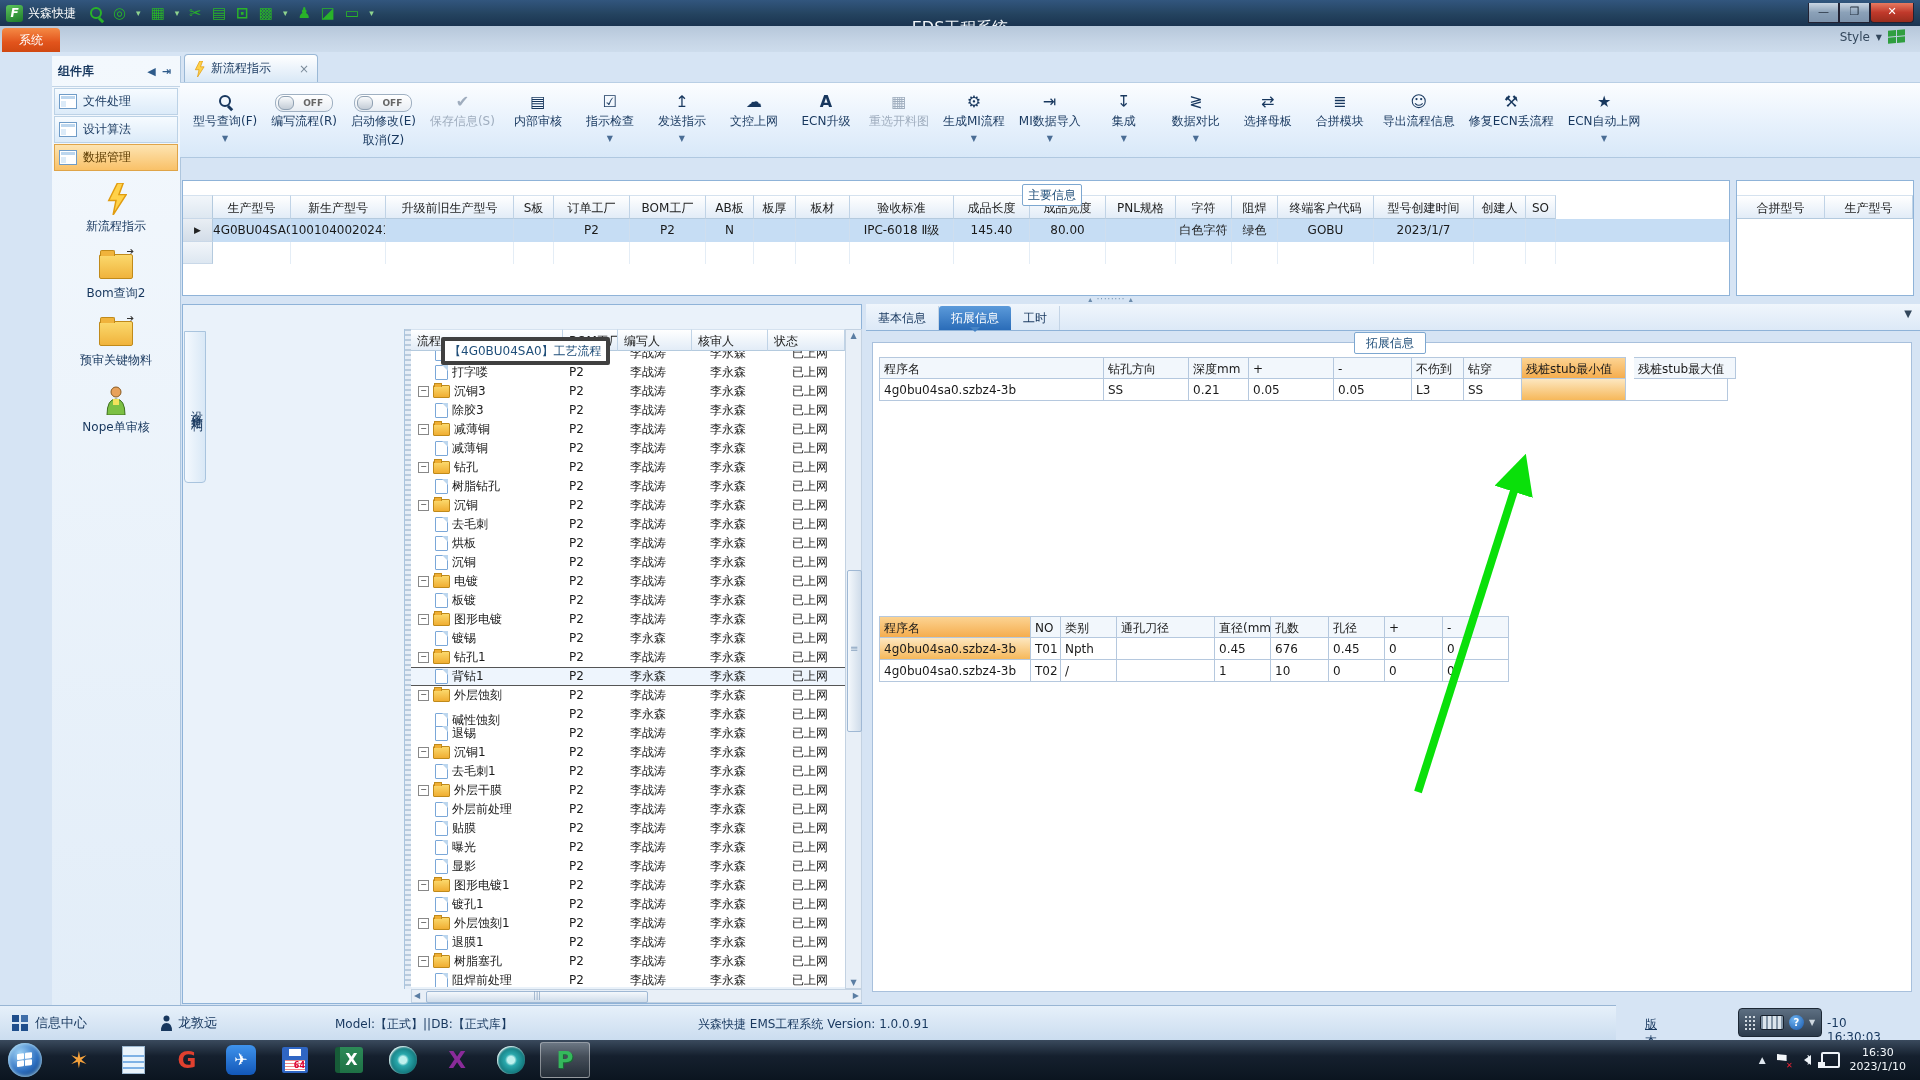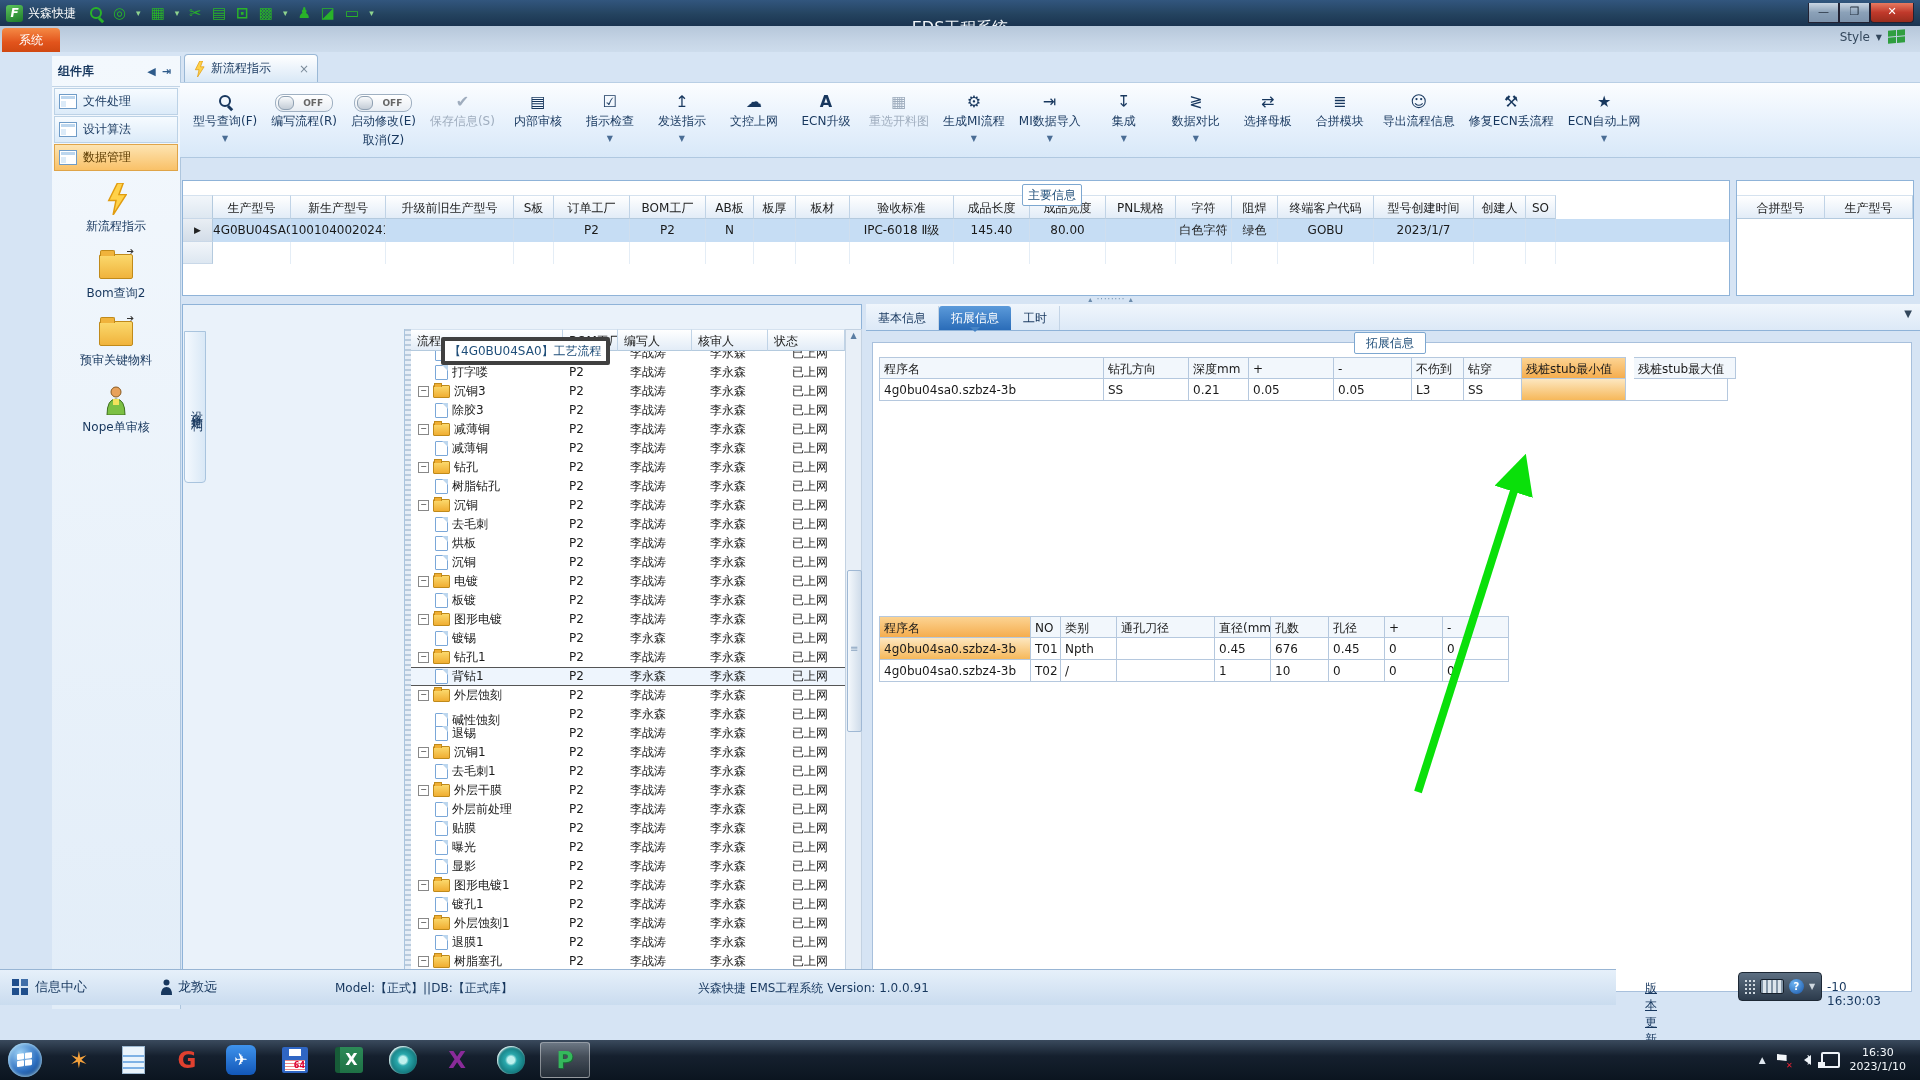--- a/index.html
+++ b/index.html
@@ -155,21 +155,21 @@
   .dt-title{height:22px;line-height:22px;text-align:center;background:#e0ebf8;border:1px solid #b5c8de;color:#333;box-sizing:border-box;}
   .dt-row{display:flex;}
   .dt-cell{height:22px;line-height:22px;padding:0 4px;border-right:1px solid #b5c8de;border-bottom:1px solid #b5c8de;box-sizing:border-box;
     font-size:12px;overflow:hidden;white-space:nowrap;flex:none;}
   .dt-hd .dt-cell{background:#f2f7fc;border-top:1px solid #b5c8de;}
   .dt-row .dt-cell:first-child{border-left:1px solid #b5c8de;}
   .dt-cell.orange{background:linear-gradient(#fde7c0,#f6b85a);}
   .dt-hd .dt-cell.orange{background:linear-gradient(#fcd392,#f5ad4e);}
 
   
-  #statusbar{left:0;top:969px;width:1616px;height:35px;background:linear-gradient(#e6f0fa,#cadcef);border-top:1px solid #98b5d4;color:#17375e;}
+  #statusbar{left:0;top:1005px;width:1616px;height:35px;background:linear-gradient(#e6f0fa,#cadcef);border-top:1px solid #98b5d4;color:#17375e;}
   #sb-info{position:absolute;left:12px;top:8px;display:flex;align-items:center;gap:6px;font-size:13px;}
   #infoicon{width:17px;height:17px;display:grid;grid-template-columns:7px 7px;grid-template-rows:7px 7px;gap:2px;}
   #infoicon span{background:#1f4e8c;}
   #infoicon span:nth-child(2){background:#3f6ea9;}
   #sb-user{position:absolute;left:160px;top:8px;display:flex;align-items:center;gap:5px;font-size:13px;}
   #sb-model{position:absolute;left:335px;top:10px;font-size:12px;}
   #sb-version{position:absolute;left:698px;top:10px;font-size:12px;}
   #sb-update{position:absolute;left:1645px;top:10px;font-size:12px;text-decoration:underline;color:#17375e;}
   #imepanel{position:absolute;left:1738px;top:2px;width:84px;height:29px;border-radius:4px;
     background:linear-gradient(#5d6f82,#2c3b4c);border:1px solid #1d2835;display:flex;align-items:center;gap:5px;padding:0 5px;box-sizing:border-box;}

